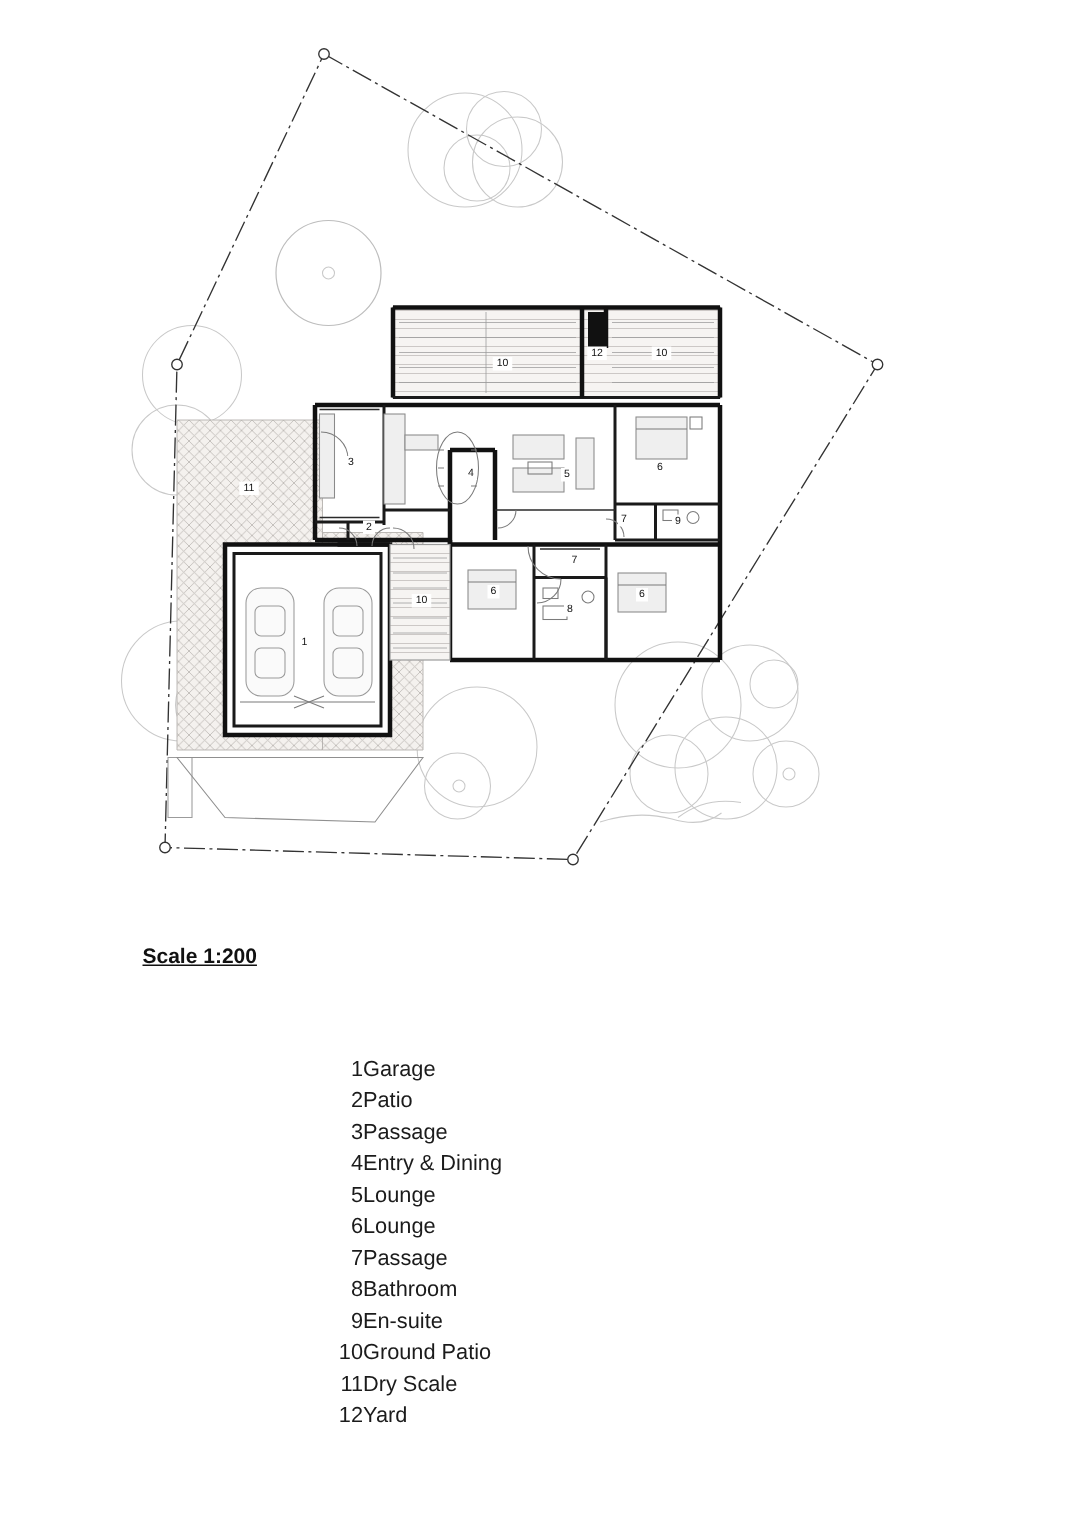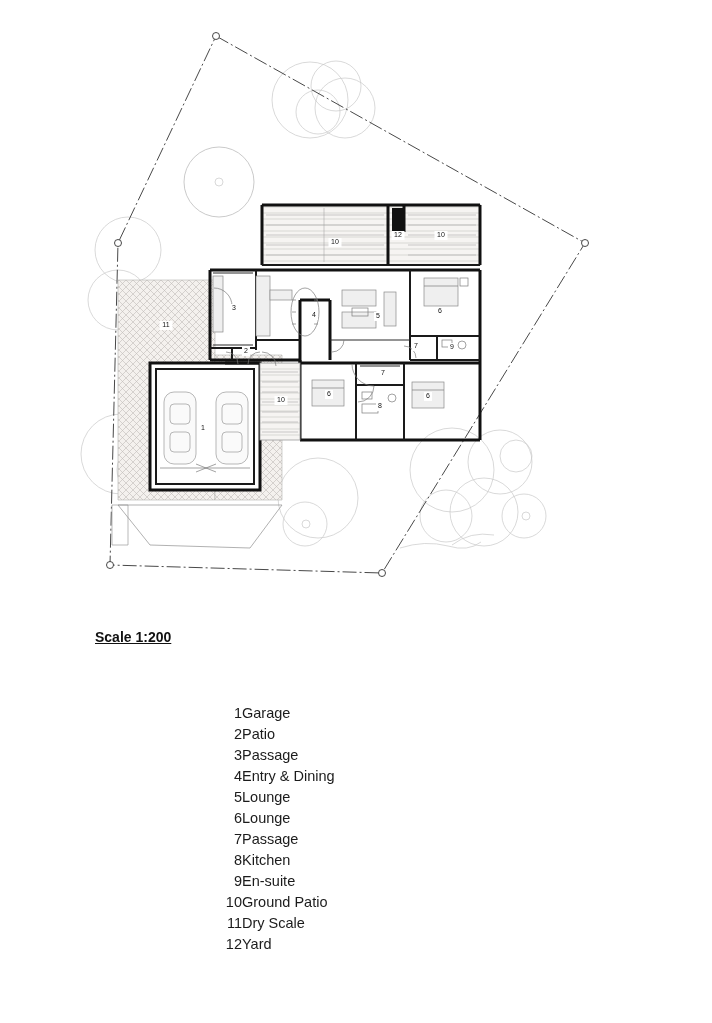--- a/index.html
+++ b/index.html
@@ -362,21 +362,21 @@
     <div class="legend-row">
       <span class="legend-num">6</span>
       <span class="legend-label">Lounge</span>
     </div>
     <div class="legend-row">
       <span class="legend-num">7</span>
       <span class="legend-label">Passage</span>
     </div>
     <div class="legend-row">
       <span class="legend-num">8</span>
-      <span class="legend-label">Kitchen</span>
+      <span class="legend-label">Bathroom</span>
     </div>
     <div class="legend-row">
       <span class="legend-num">9</span>
       <span class="legend-label">En-suite</span>
     </div>
     <div class="legend-row">
       <span class="legend-num">10</span>
       <span class="legend-label">Ground Patio</span>
     </div>
     <div class="legend-row">

